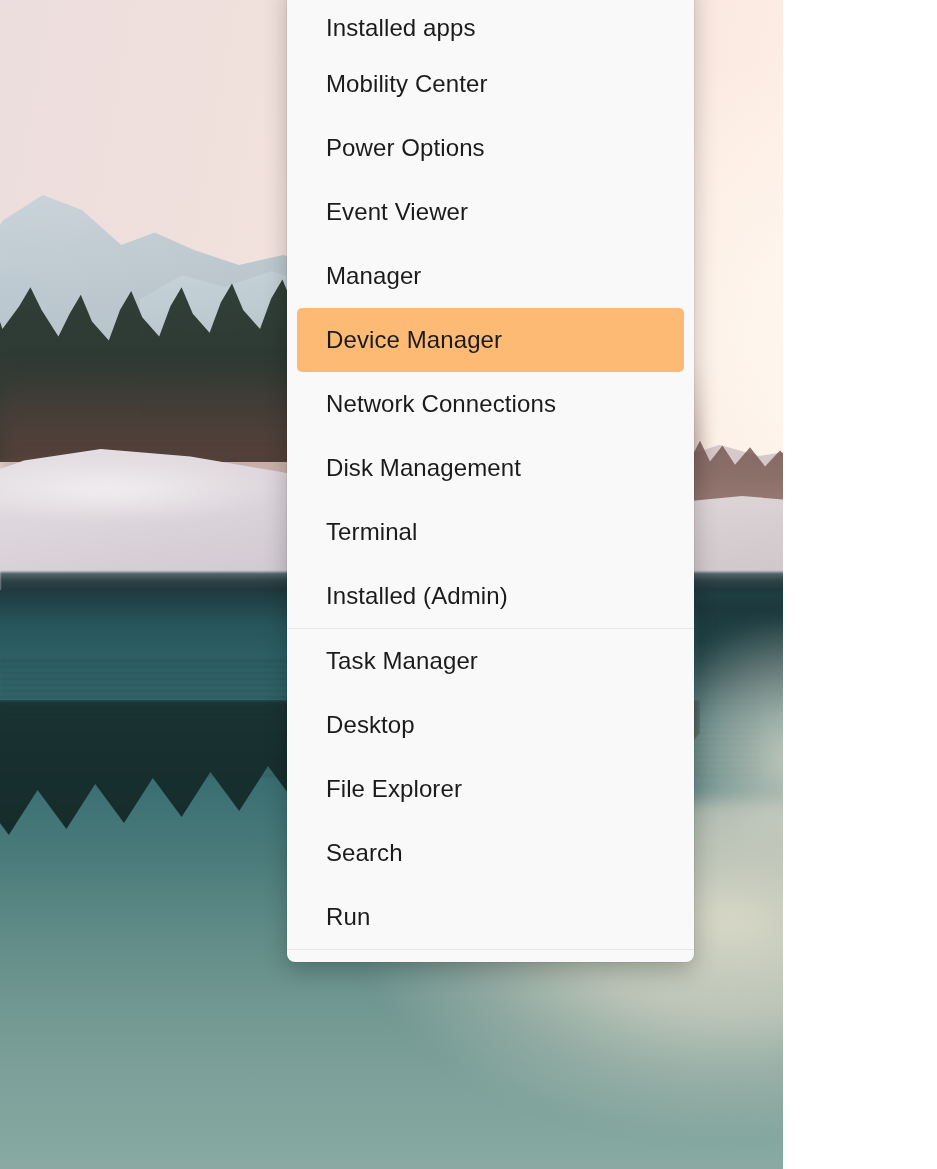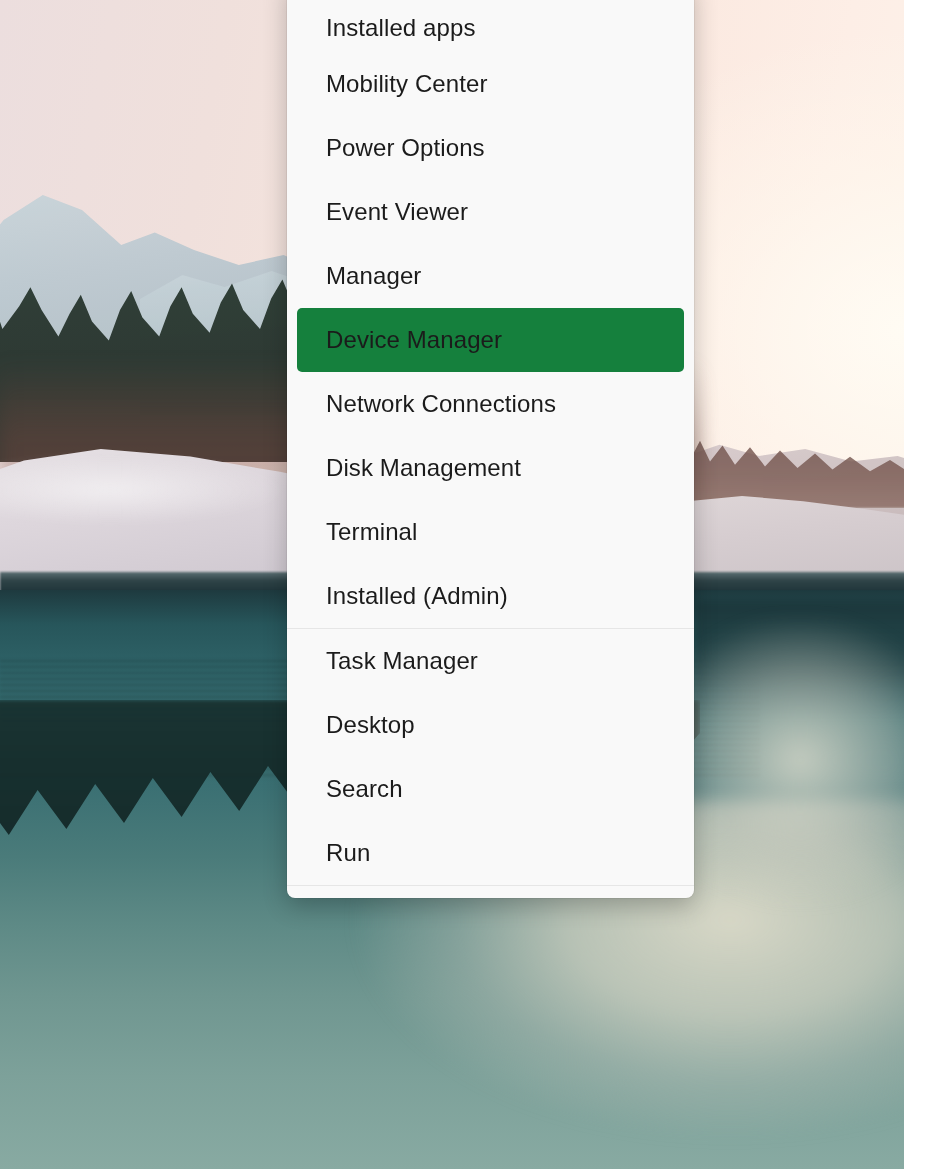--- a/index.html
+++ b/index.html
@@ -6,21 +6,21 @@
     margin: 0;
     padding: 0;
     width: 937px;
     height: 1169px;
     overflow: hidden;
     font-family: "Liberation Sans", sans-serif;
   }
 
   #screen {
     position: relative;
-    width: 904px;
+    width: 783px;
     height: 1169px;
     overflow: hidden;
     background: #3d5a5e;
   }
 
   
   .wall {
     position: absolute;
     inset: 0;
     overflow: hidden;
@@ -240,21 +240,21 @@
     font-family: "Liberation Sans", sans-serif;
     font-size: 24px;
     font-weight: 400;
     color: #1b1b1b;
     letter-spacing: 0.1px;
     line-height: 1;
     white-space: nowrap;
   }
 
   .menu-item.selected {
-    background: #15803d;
+    background: #fdba74;
   }
 
   .menu-item .chevron {
     position: absolute;
     right: 25px;
     top: 50%;
     transform: translateY(-50%);
     width: 16px;
     height: 16px;
     display: block;
@@ -334,20 +334,23 @@
       </div>
       <div class="separator"></div>
       <div class="menu-group">
         <div class="menu-item">
           <span class="label">Task Manager</span>
         </div>
         <div class="menu-item">
           <span class="label">Desktop</span>
         </div>
         <div class="menu-item">
+          <span class="label">File Explorer</span>
+        </div>
+        <div class="menu-item">
           <span class="label">Search</span>
         </div>
         <div class="menu-item">
           <span class="label">Run</span>
         </div>
       </div>
       <div class="separator"></div>
     </div>
 
 </div>

